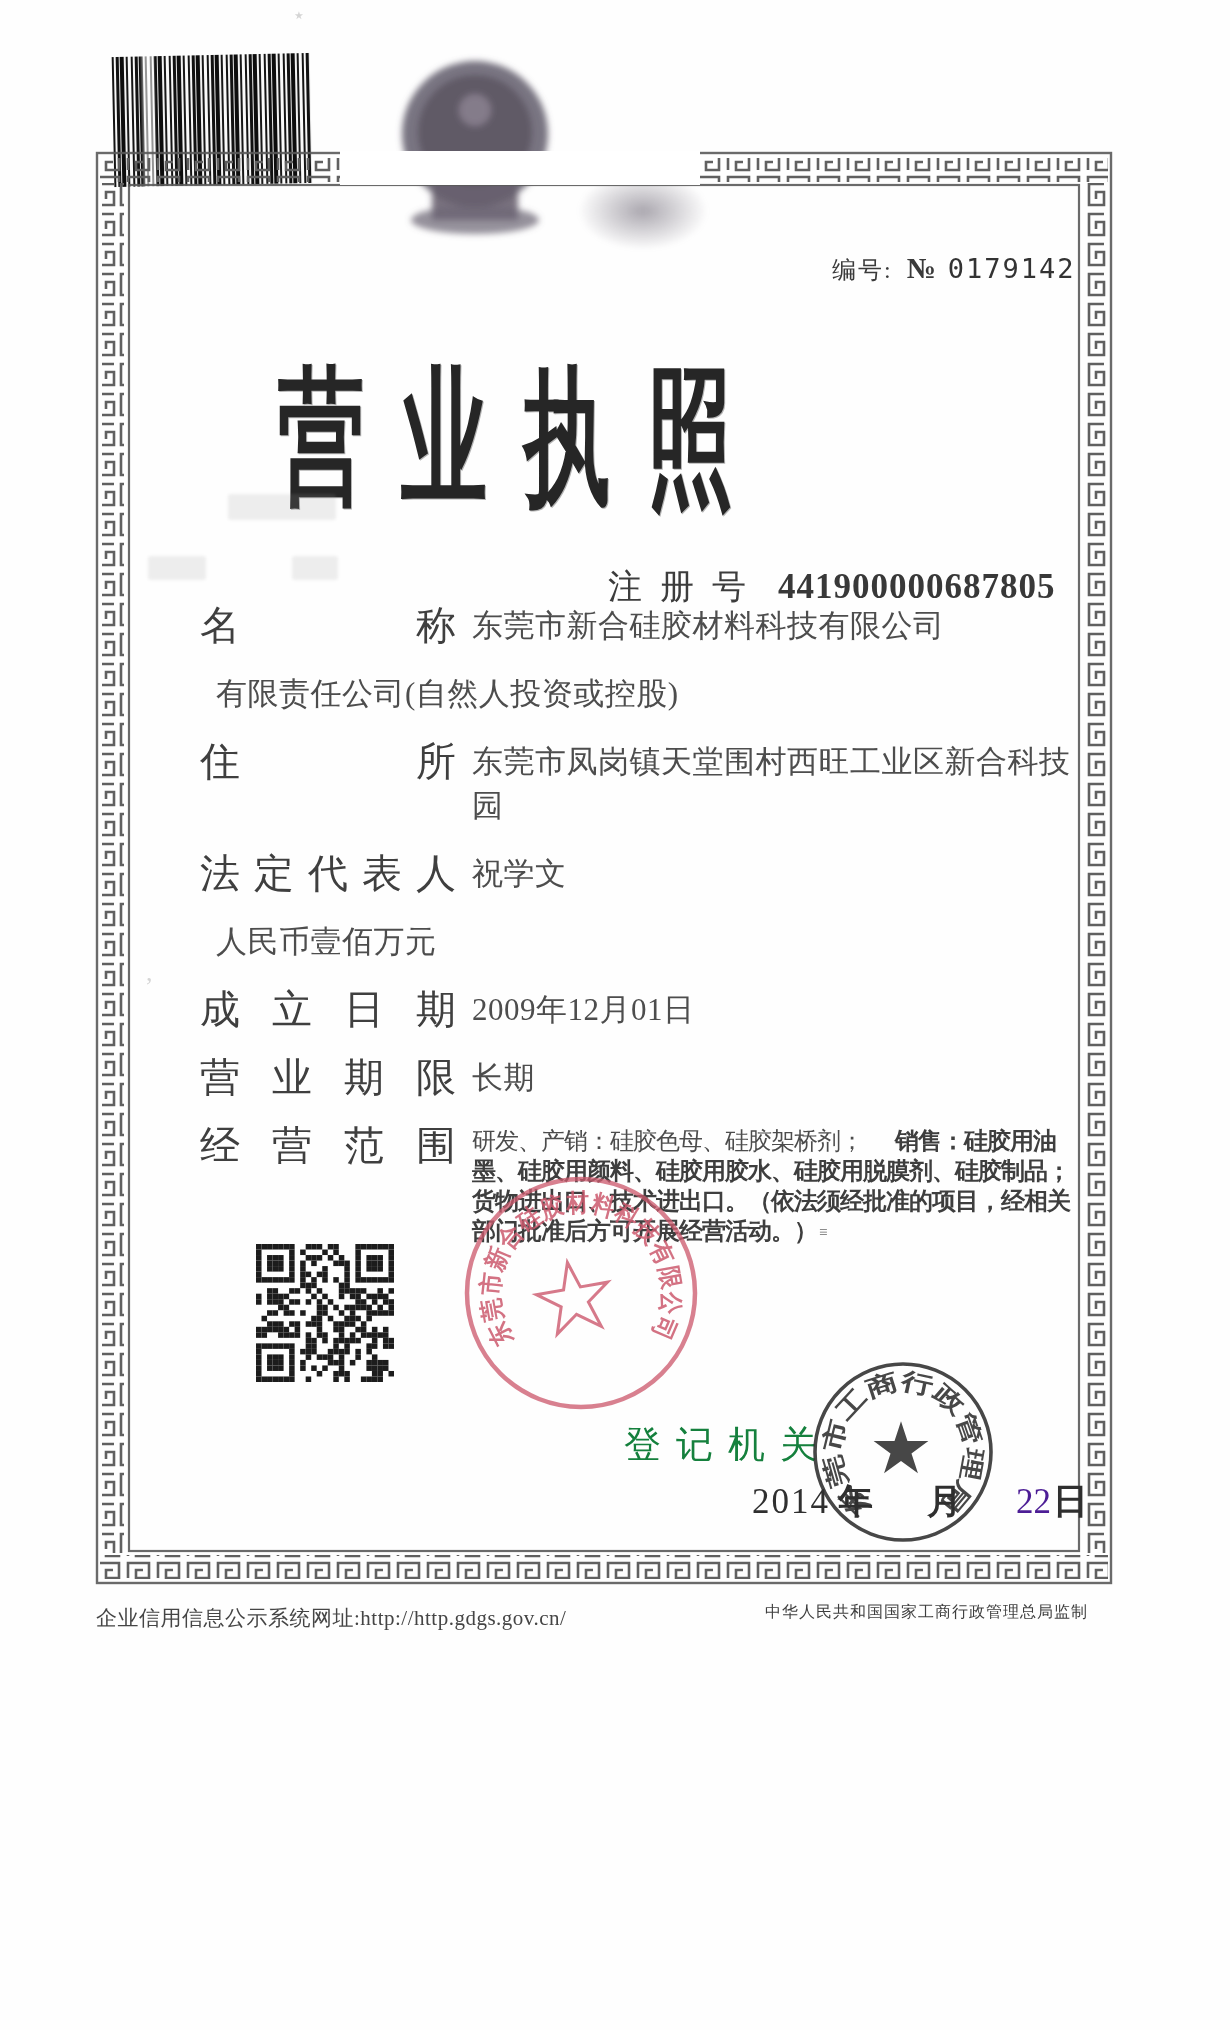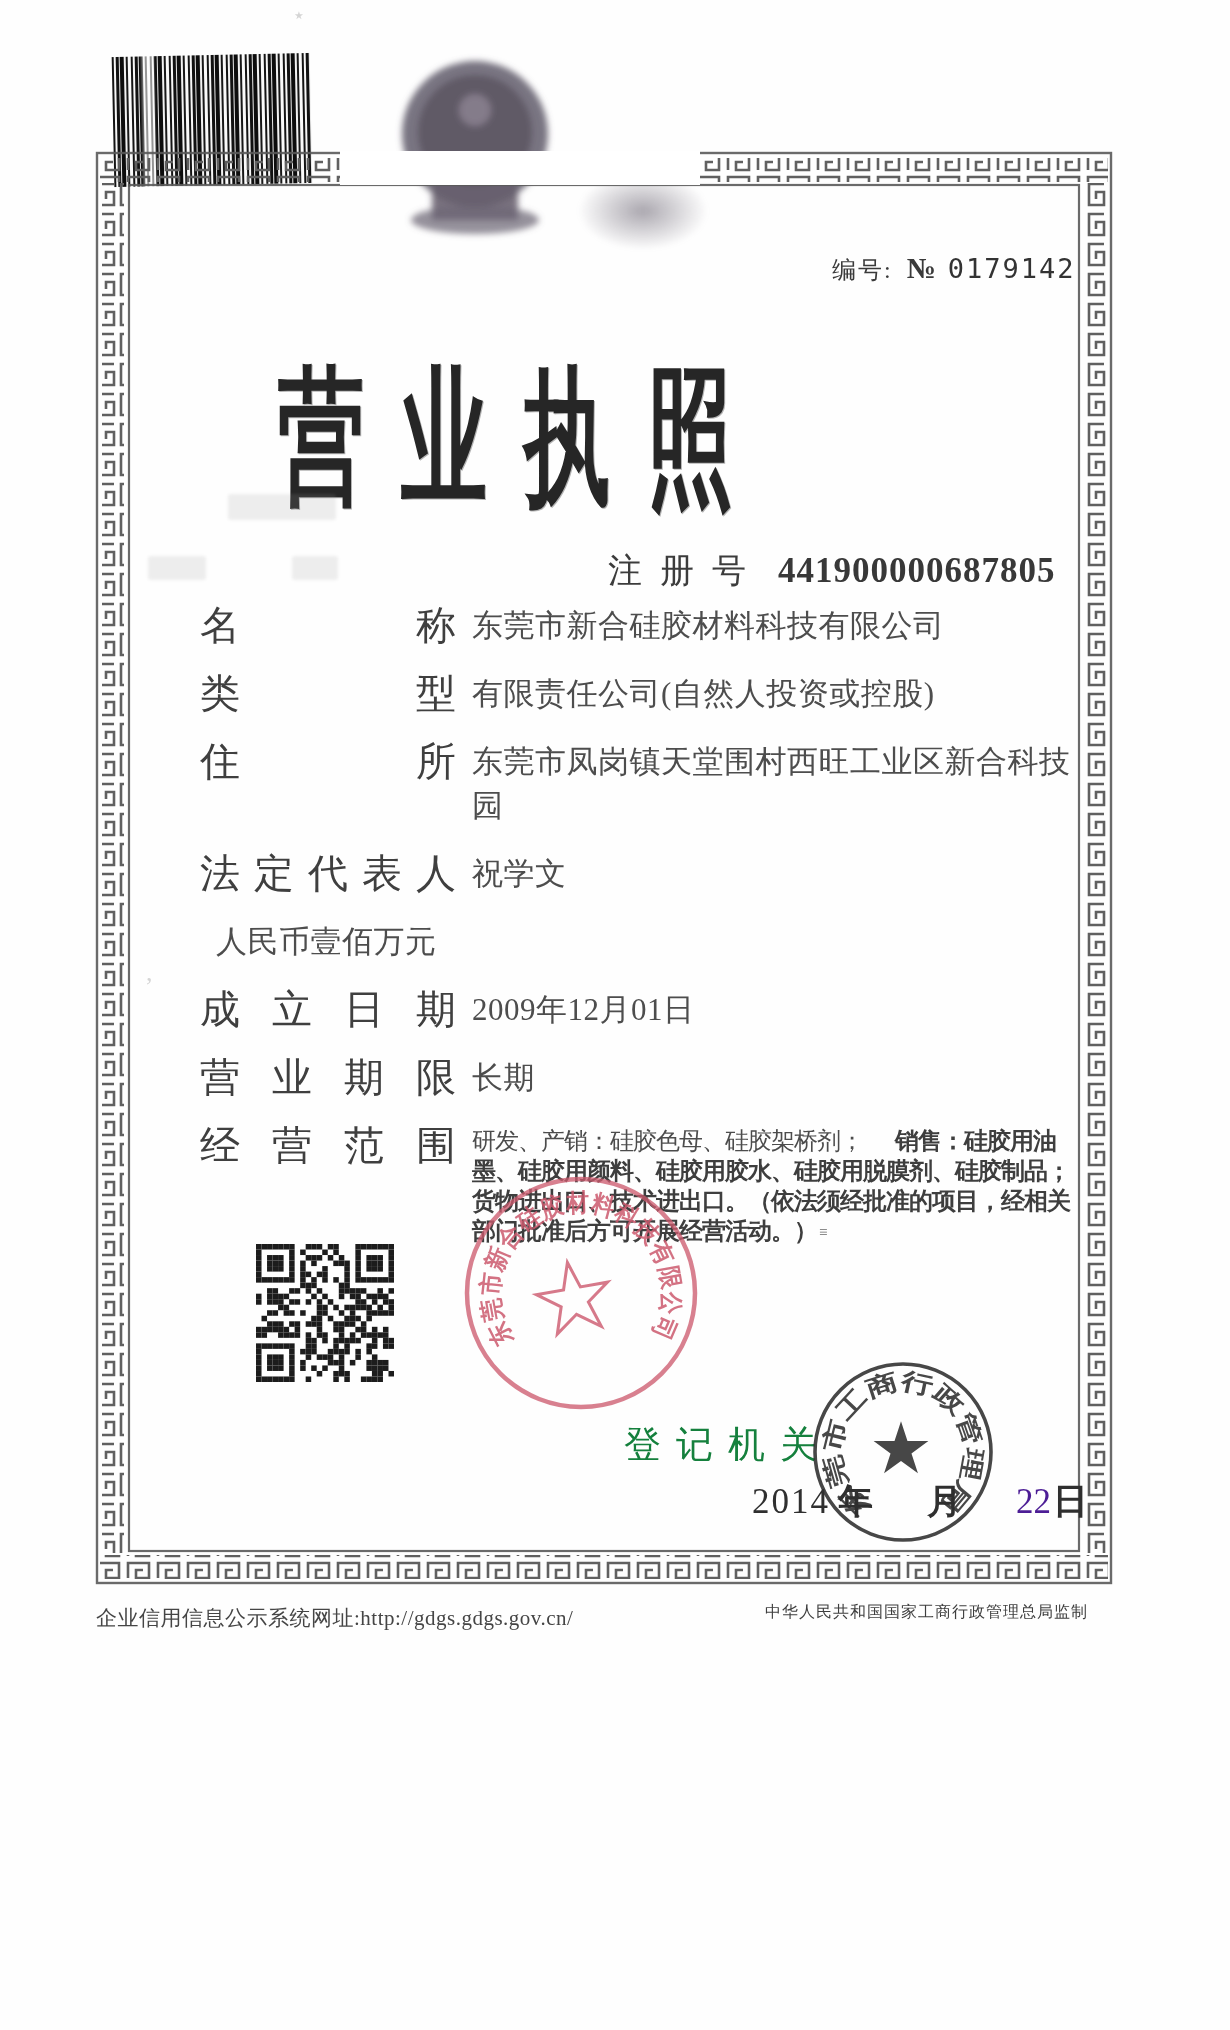--- a/index.html
+++ b/index.html
@@ -32,21 +32,21 @@
   .serial .num{font-family:"DejaVu Sans Mono","Liberation Mono",monospace;font-size:27px;letter-spacing:2px;margin-left:12px;color:#333;}
   
   .title{
     position:absolute;left:278px;top:338px;
     font-family:"Liberation Sans","DejaVu Sans",sans-serif;
     font-weight:900;font-size:86px;letter-spacing:37px;color:#262626;
     transform:scaleY(1.72);transform-origin:top left;white-space:nowrap;
     text-shadow:1px 1px 0 rgba(40,40,40,.35);
   }
   
-  .regno{position:absolute;left:608px;top:548px;display:flex;align-items:baseline;color:#3c3c3c;text-align:center;}
+  .regno{position:absolute;left:608px;top:564px;display:flex;align-items:baseline;color:#3c3c3c;text-align:center;}
   .regno .lbl{font-size:34px;letter-spacing:18px;margin-right:14px;}
   .regno .num{font-size:35px;letter-spacing:1px;color:#383838;font-weight:bold;}
   
   .fields{position:absolute;left:200px;top:604px;width:882px;}
   .frow{display:flex;align-items:flex-start;margin-bottom:24px;}
   .flabel{
     display:inline-block;width:256px;min-width:256px;
     font-size:40px;line-height:44px;color:#3f3f3f;
     text-align:justify;text-align-last:justify;letter-spacing:0;
   }
@@ -126,21 +126,20 @@
     <span class="lbl">注册号</span>
     <span class="num">441900000687805</span>
   </div>
 
   <div class="fields">
     <div class="frow">
       <span class="flabel">名称</span>
       <span class="fvalue">东莞市新合硅胶材料科技有限公司</span>
     </div>
     <div class="frow">
-      <span class="flabel">类型</span>
       <span class="fvalue">有限责任公司(自然人投资或控股)</span>
     </div>
     <div class="frow">
       <span class="flabel">住所</span>
       <span class="fvalue">东莞市凤岗镇天堂围村西旺工业区新合科技园</span>
     </div>
     <div class="frow">
       <span class="flabel">法定代表人</span>
       <span class="fvalue">祝学文</span>
     </div>
@@ -504,21 +503,21 @@
 
   <svg class="seal" style="left:808px;top:1358px;" width="190" height="190" viewBox="0 0 190 190" opacity="0.88">
     <circle cx="95" cy="94" r="88" fill="none" stroke="#2e2e2e" stroke-width="3.6"></circle>
     <path id="blkArc" d="M 64.0,147.7 A 62,62 0 1 1 126.0,147.7" fill="none" stroke="none"></path>
     <path d="M0,-40 L8.99,-12.38 L38.04,-12.36 L14.55,4.73 L23.51,32.36 L0,15.3 L-23.51,32.36 L-14.55,4.73 L-38.04,-12.36 L-8.99,-12.38 Z" transform="translate(93,92) scale(0.72)" fill="#2e2e2e"></path>
     <text font-size="24" font-weight="700" fill="#2e2e2e">
       <textPath href="#blkArc" startOffset="0" textLength="318" lengthAdjust="spacingAndGlyphs">东莞市工商行政管理局</textPath>
     </text>
   </svg>
 
-  <div class="footer-left">企业信用信息公示系统网址:http://gdgs.gdgs.gov.cn/</div>
+  <div class="footer-left">企业信用信息公示系统网址:http://http.gdgs.gov.cn/</div>
   <div class="footer-right">中华人民共和国国家工商行政管理总局监制</div>
 
   <div class="ghost" style="left:228px;top:494px;width:108px;height:26px;"></div>
   <div class="ghost" style="left:148px;top:556px;width:58px;height:24px;"></div>
   <div class="ghost" style="left:292px;top:556px;width:46px;height:24px;"></div>
   <div class="speck" style="left:294px;top:4px;">٭</div>
   <div class="speck" style="left:146px;top:958px;font-size:26px;">,</div>
 </div>
 
 </body></html>

